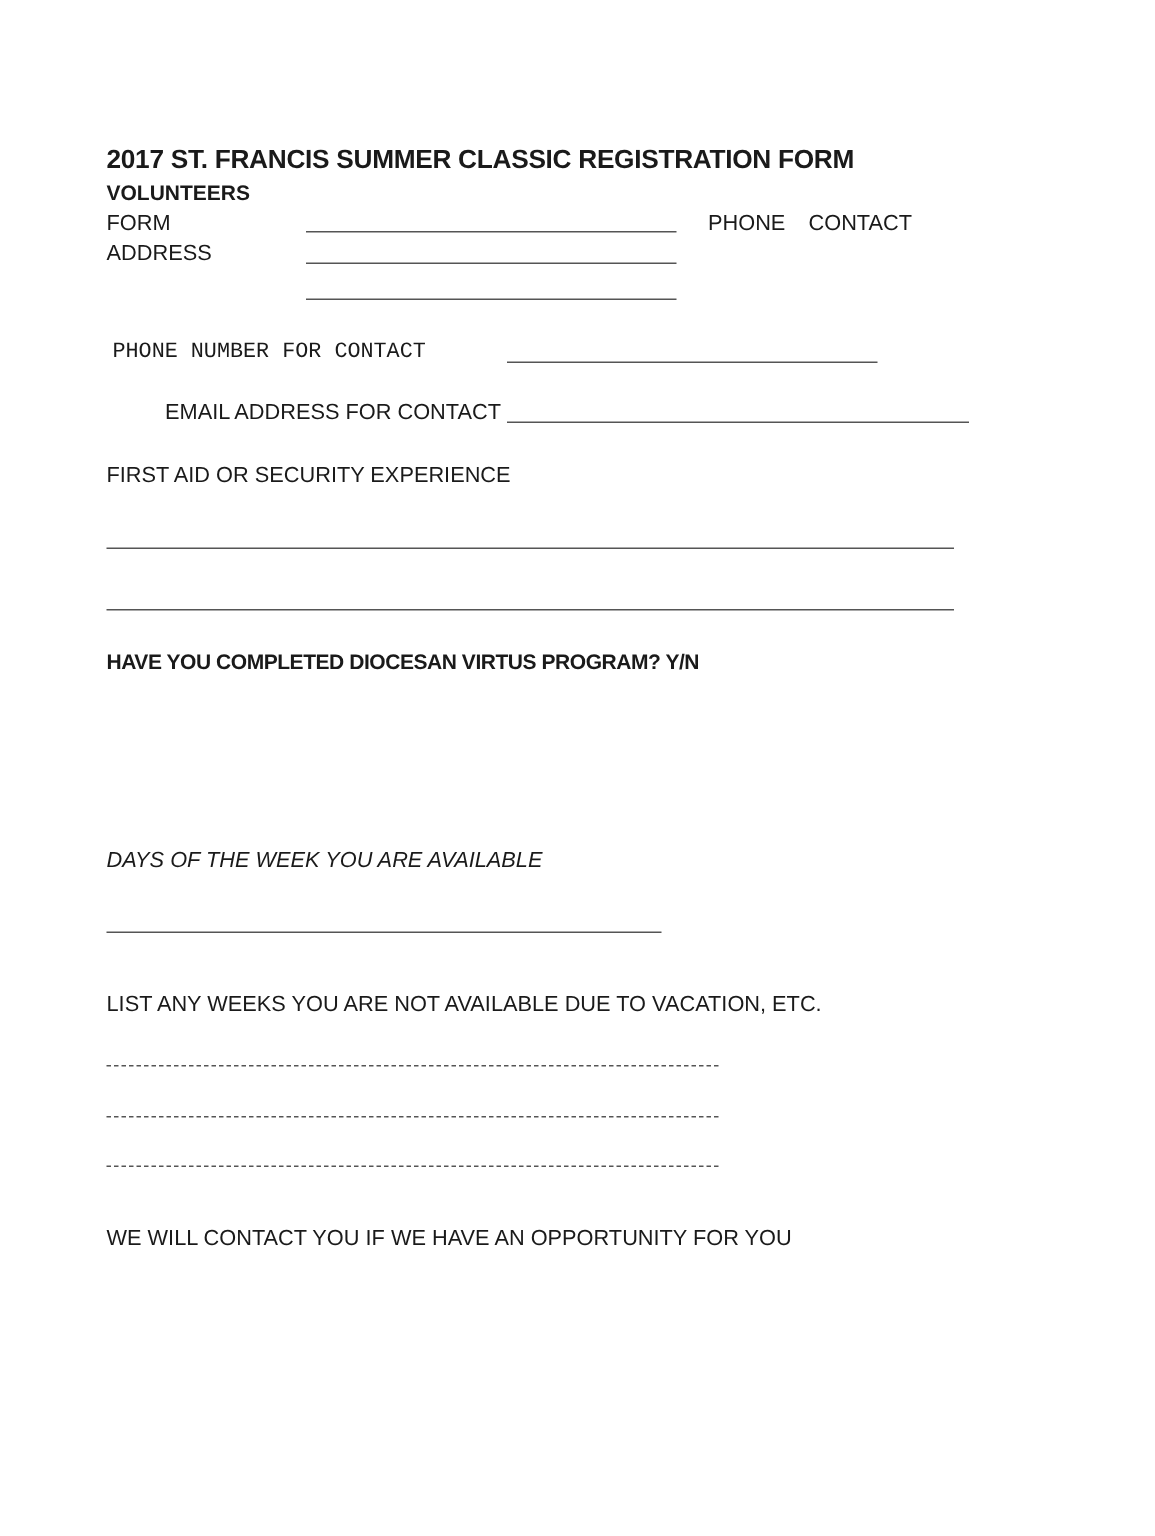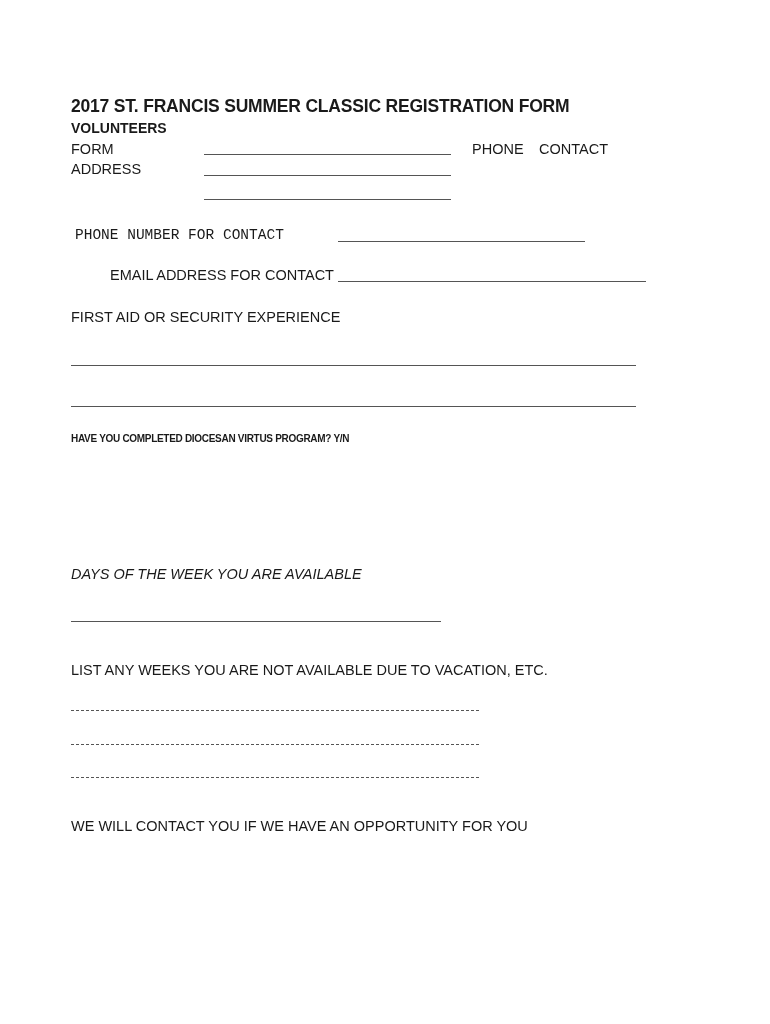--- a/index.html
+++ b/index.html
@@ -1,21 +1,21 @@
 <!DOCTYPE html>
 <html><head>
   <meta charset="utf-8">
   <style>
     html, body { margin: 0; padding: 0; background: #ffffff; }
     body { width: 770px; height: 1024px; position: relative; overflow: hidden;
            font-family: "Liberation Sans", sans-serif; color: #1a1a1a; }
     .t { position: absolute; white-space: nowrap; font-size: 14.5px; line-height: 1; }
     .title { font-size: 17.5px; font-weight: bold; letter-spacing: -0.2px; }
     .bold { font-weight: bold; font-size: 14px; }
-    .q { font-weight: bold; font-size: 10px; letter-spacing: -0.3px; }
+    .q { font-weight: bold; font-size: 14px; letter-spacing: -0.3px; }
     .blank { position: absolute; height: 0; border-bottom: 1.3px solid #555; }
   </style>
 </head>
 <body>
 
 <div>
   <div class="t title" style="left:71px; top:98px;">2017 ST. FRANCIS SUMMER CLASSIC REGISTRATION FORM</div>
   <div class="t bold" style="left:71px; top:121px;">VOLUNTEERS</div>
 
   <div class="t" style="left:71px; top:142px;">FORM</div>

